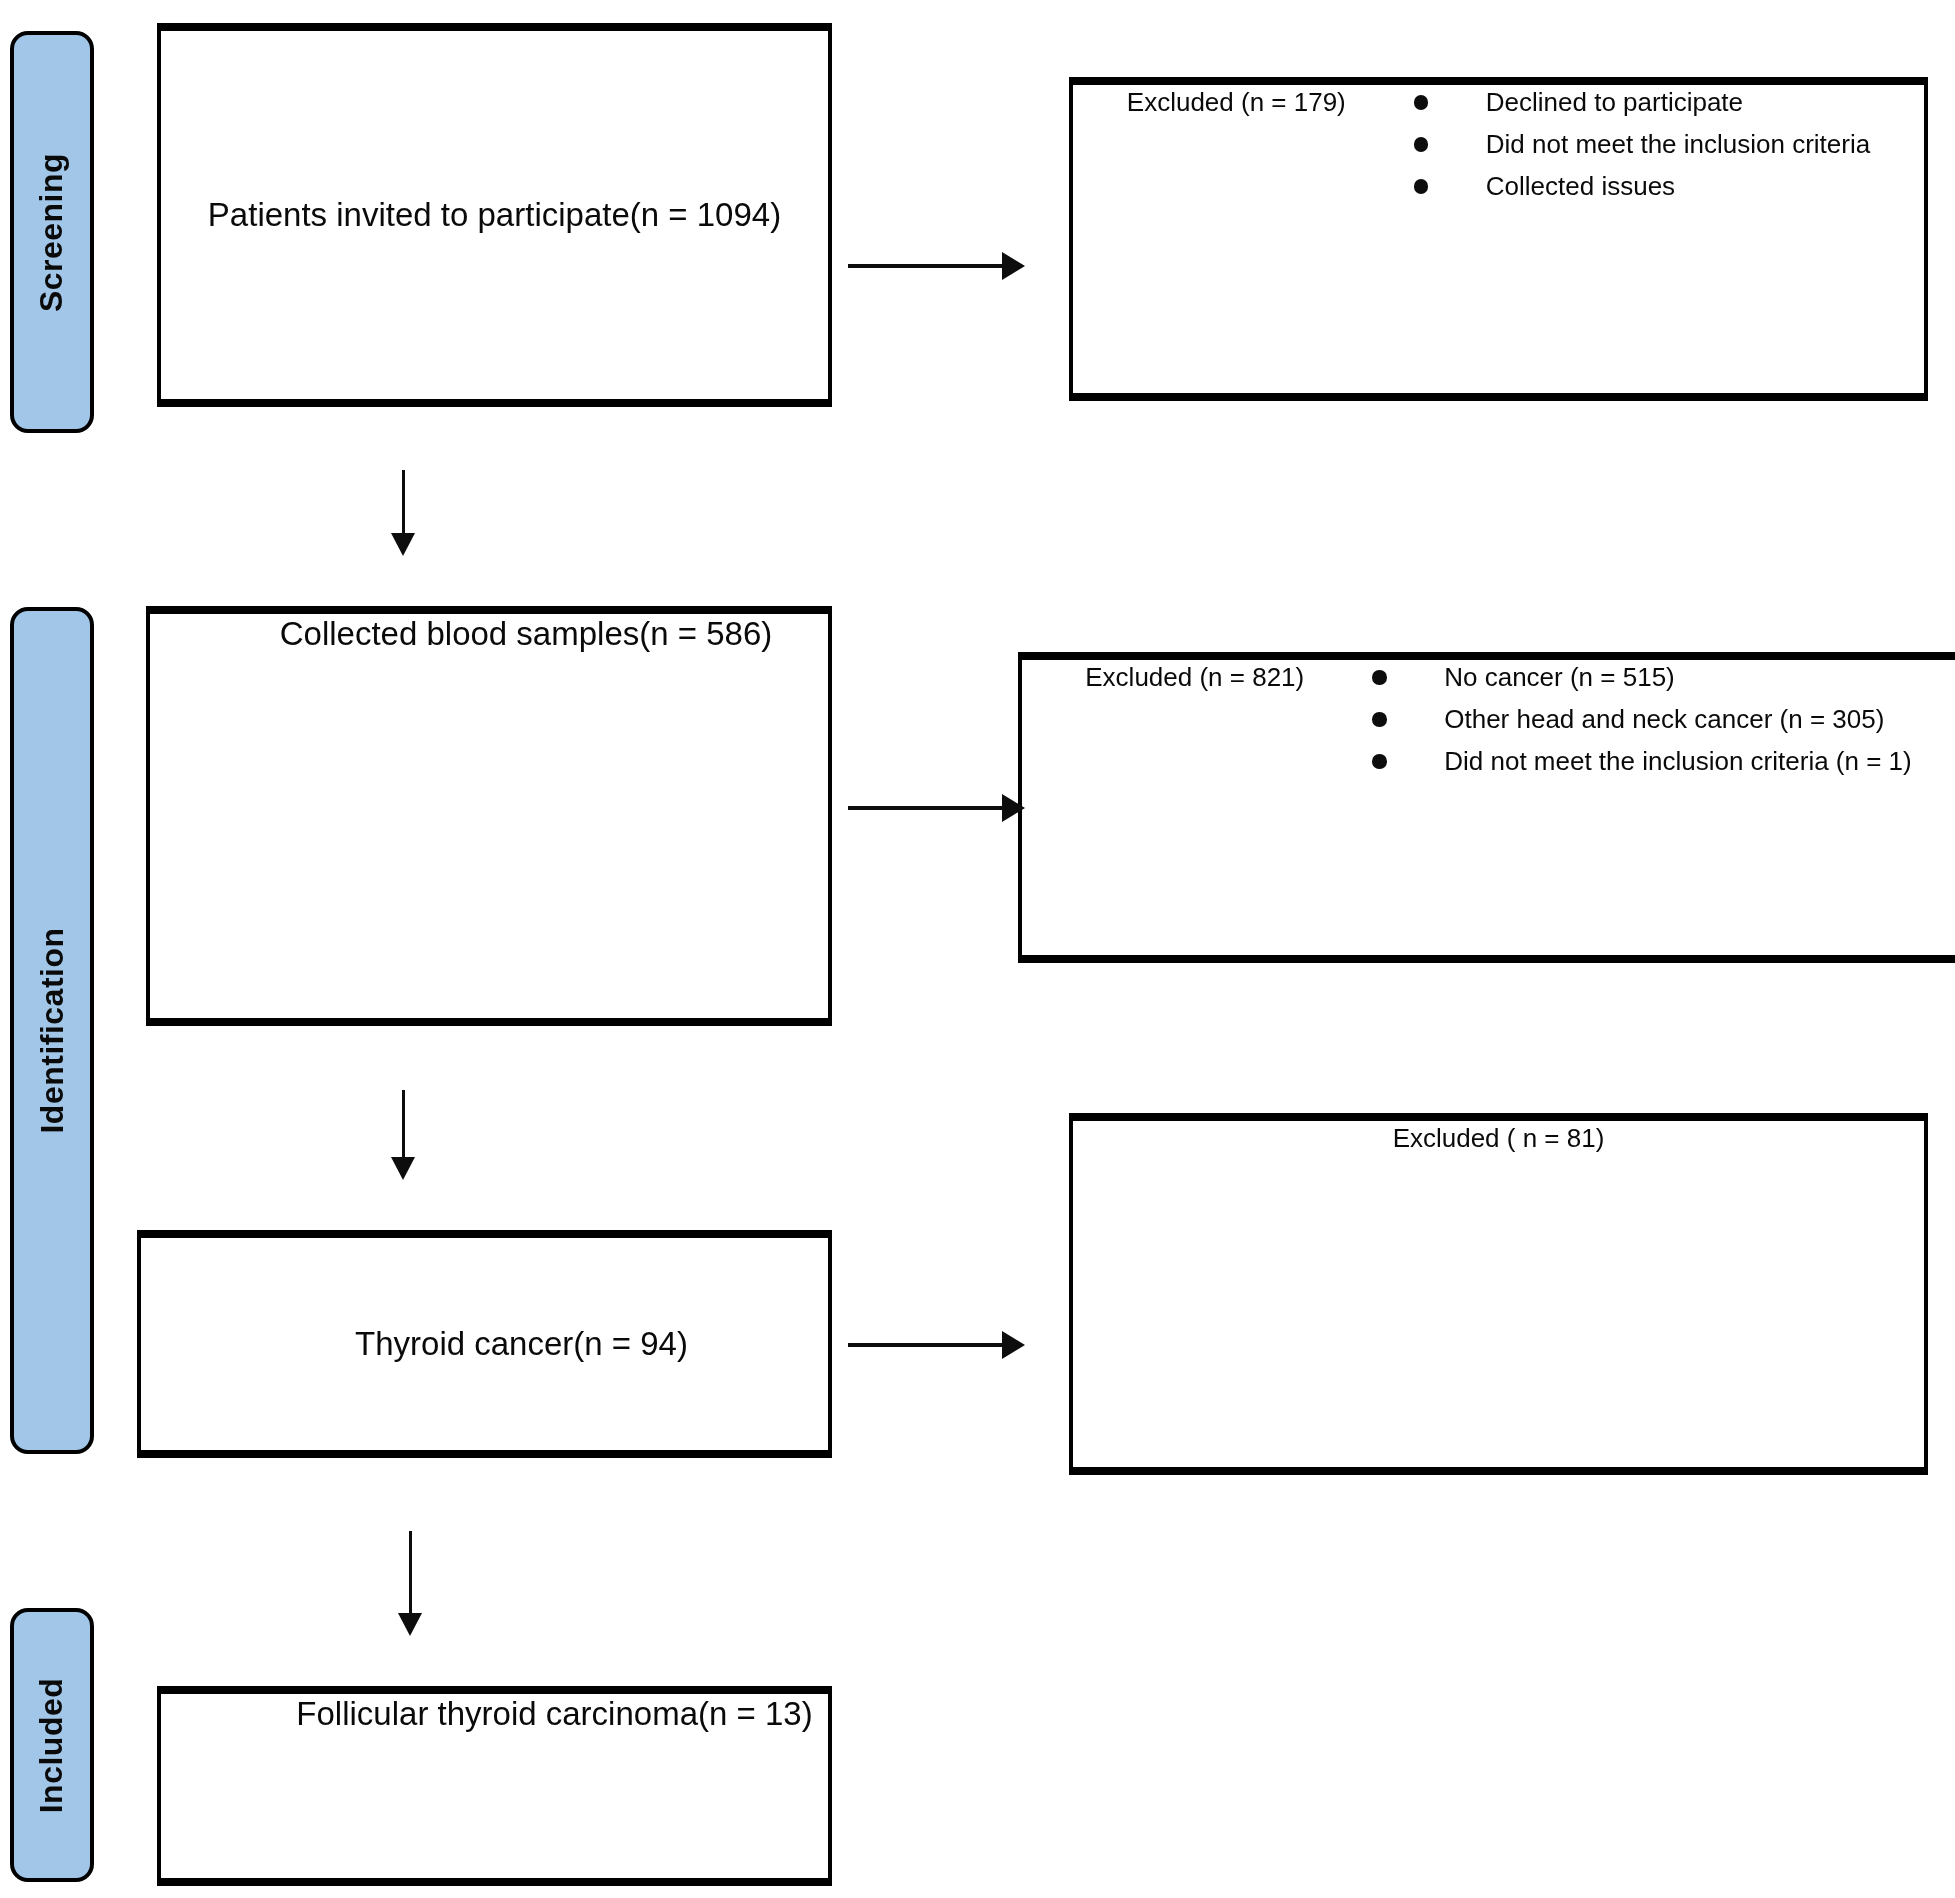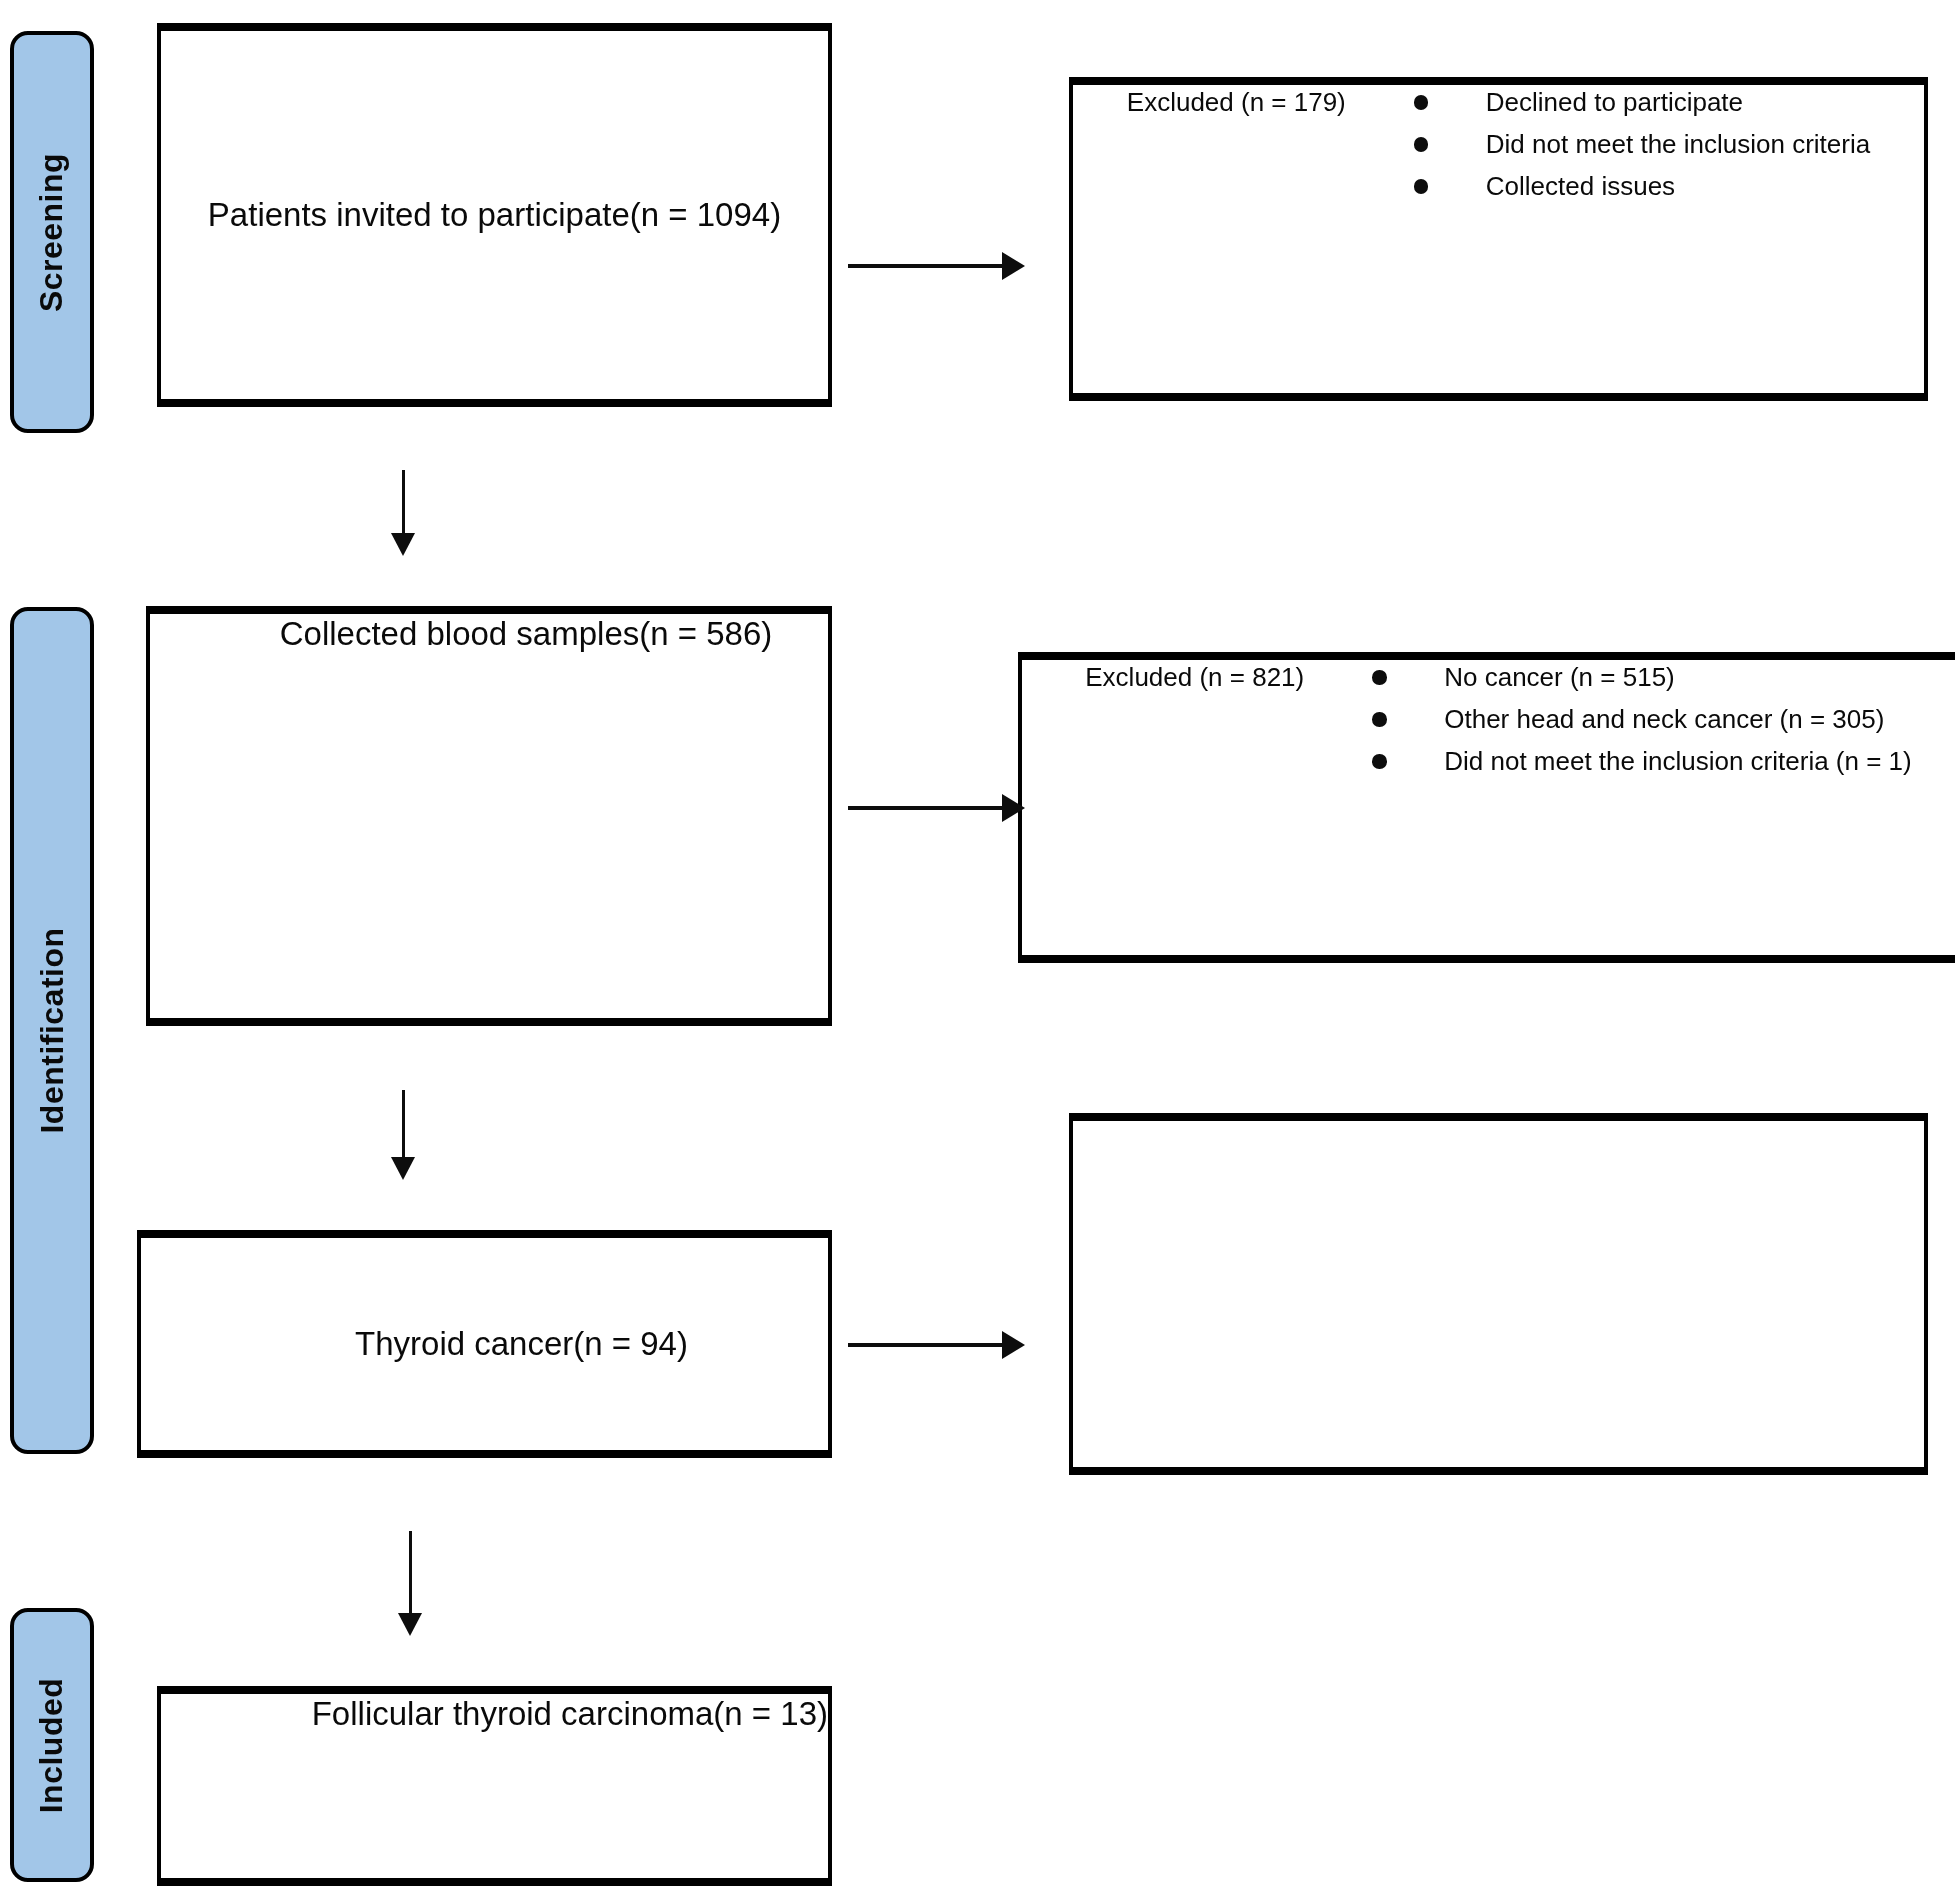--- a/index.html
+++ b/index.html
@@ -26,21 +26,21 @@
     border-top:8.6px solid var(--box-border,#000);
     border-bottom:8.6px solid var(--box-border,#000);
     border-left:4.8px solid var(--box-border,#000);
     border-right:4.8px solid var(--box-border,#000);
     display:flex; justify-content:center;
     font-size:33px; line-height:1.2; color:#0a0a0a;
   }
   .pbox.center { align-items:center; text-align:center; }
   .pbox.leftblock { align-items:flex-start; text-align:left; }
   .pbox.pad300 { padding-left:74px; }
-  .pbox.pad265 { padding-left:120px;justify-content:flex-end; }
+  .pbox.pad265 { padding-left:120px; }
   
   .ebox {
     position:absolute; background:#fff; box-sizing:border-box;
     border-top:8.6px solid var(--box-border,#000);
     border-bottom:8.6px solid var(--box-border,#000);
     border-left:4.8px solid var(--box-border,#000);
     border-right:4.8px solid var(--box-border,#000);
     display:flex; flex-direction:row; justify-content:center;
     font-size:26px; line-height:1.35; color:#0a0a0a;
     padding:0 29.5px;
@@ -149,20 +149,21 @@
   <div class="ebox" id="box-excluded-2">
     <div class="etitle">Excluded (n = 821)</div>
     <ul>
         <li>No cancer (n = 515)</li>
         <li>Other head and neck cancer (n = 305)</li>
         <li>Did not meet the inclusion criteria (n = 1)</li>
       </ul>
   </div>
 
   <div class="ebox" id="box-excluded-3">
+    <div class="etitle">Excluded ( n = 81)</div>
   </div>
 
   <div class="harrow" id="harrow-1">
     <div class="aline"></div>
     <div class="ahead"></div>
   </div>
   <div class="harrow" id="harrow-2">
     <div class="aline"></div>
     <div class="ahead"></div>
   </div>

